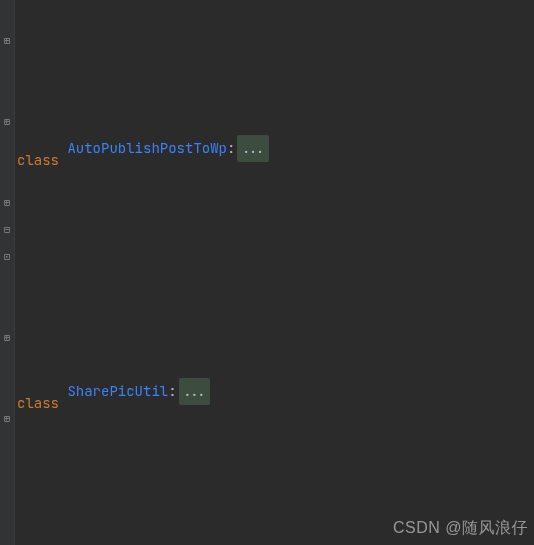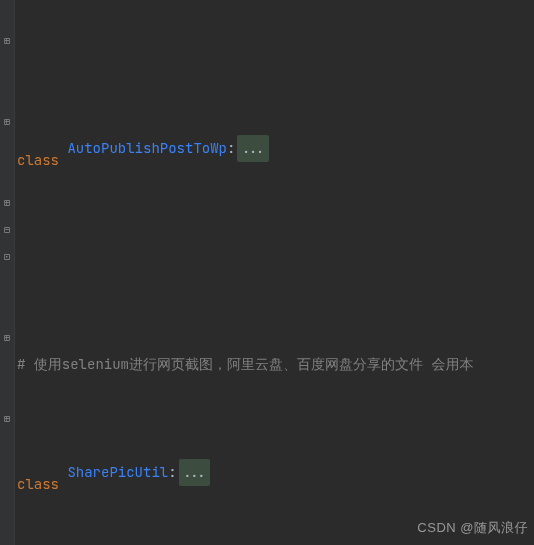--- a/index.html
+++ b/index.html
@@ -60,21 +60,21 @@
     padding: 0 3px;
     border-radius: 2px;
     margin-left: 2px;
   }
   .watermark {
     position: absolute;
     right: 6px;
     bottom: 4px;
     color: #d0d0d0;
     font-family: Arial, "Microsoft YaHei", sans-serif;
-    font-size: 13px;
+    font-size: 16px;
     opacity: 0.65;
     letter-spacing: 0.5px;
     pointer-events: none;
   }
 </style>
 </head>
 <body>
 
 <div class="editor">
 
@@ -91,23 +91,20 @@
   <div class="code-area">
 
     
     
     <div class="line">
       <span class="tok-keyword">class</span><span class="tok-default"> </span><span class="tok-classname">AutoPublishPostToWp</span><span class="tok-punct">:</span><span class="fold-box">...</span>
     </div>
     
     <div class="line"></div>
     
-    <div class="line">
-      <span class="tok-comment"># 使用selenium进行网页截图，阿里云盘、百度网盘分享的文件 会用本</span>
-    </div>
     
     <div class="line">
       <span class="tok-keyword">class</span><span class="tok-default"> </span><span class="tok-classname">SharePicUtil</span><span class="tok-punct">:</span><span class="fold-box">...</span>
     </div>
     
     
     
     
     
     

